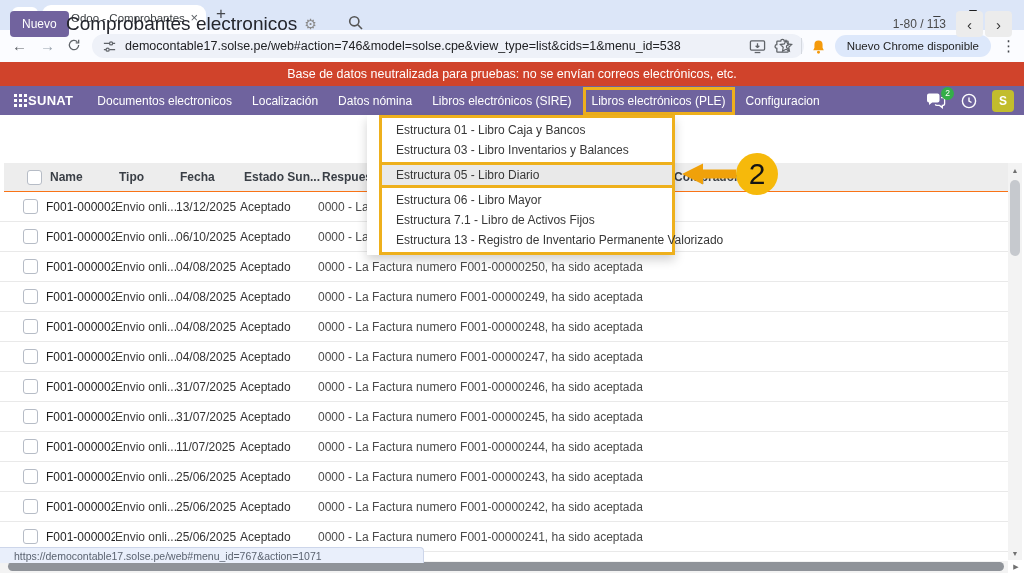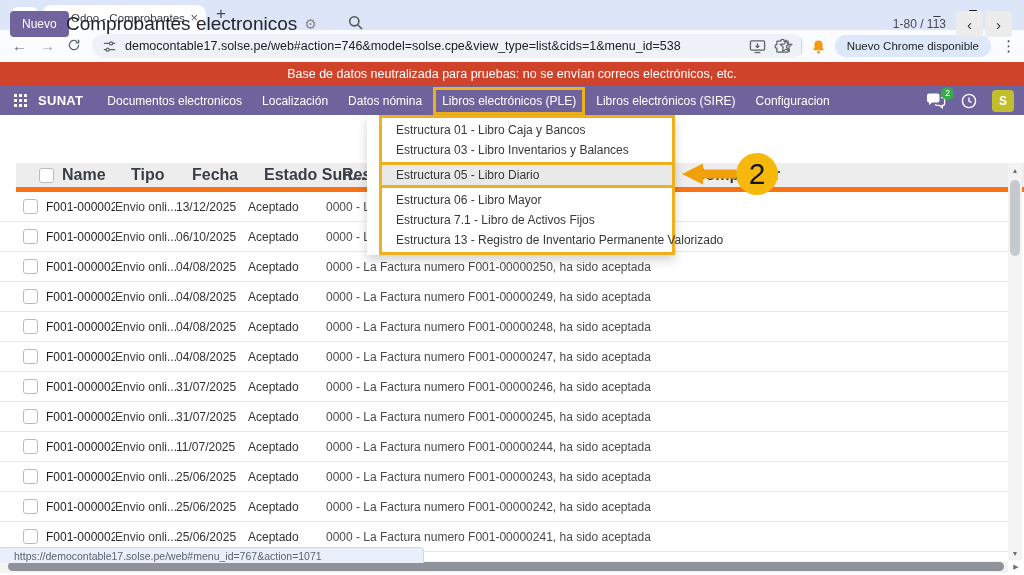--- a/index.html
+++ b/index.html
@@ -30,21 +30,21 @@
   .tsep{width:1px;height:16px;background:#d5d9e0;}
   .chip{height:22px;padding:0 12px;border-radius:12px;background:#dde8fb;display:flex;align-items:center;
         font-size:11.5px;color:#1f1f1f;cursor:pointer;white-space:nowrap;}
   .kebab{font-size:15px;color:#44474c;cursor:pointer;}
 
   
   .banner{position:absolute;left:0;top:62px;right:0;height:24px;background:#d0432b;color:#fff;
           font-size:12.5px;display:flex;align-items:center;justify-content:center;}
   .nav{position:absolute;left:0;top:86px;right:0;height:29px;background:#6f639e;display:flex;align-items:center;color:#fff;}
   .grid-ic{margin-left:14px;flex:none;cursor:pointer;}
-  .brand{font-size:13px;font-weight:700;margin-left:11px;letter-spacing:.3px;}
+  .brand{font-size:13px;font-weight:700;margin-left:1px;letter-spacing:.3px;}
   .nav-items{display:flex;align-items:center;margin-left:14px;}
   .nav-item{font-size:12px;padding:5px 10px;white-space:nowrap;cursor:pointer;}
   .nav-item.hl{border:3px solid #eeb01c;padding:4px 6px;margin:0 1px;}
   .nav-right{position:absolute;right:10px;top:0;height:29px;display:flex;align-items:center;gap:15px;}
   .chat-wrap{position:relative;cursor:pointer;}
   .badge{position:absolute;top:-6px;right:-8px;width:13px;height:13px;border-radius:50%;background:#34ae49;
          color:#fff;font-size:8.5px;display:flex;align-items:center;justify-content:center;}
   .avatar{width:22px;height:22px;border-radius:4px;background:#c2bd2d;color:#fff;font-size:12px;font-weight:700;
           display:flex;align-items:center;justify-content:center;cursor:pointer;}
 
@@ -55,30 +55,30 @@
   .view-title{font-size:19px;color:#23252c;}
   .gear{font-size:14px;color:#8a8a8a;cursor:pointer;}
   .search-ic{position:absolute;left:348px;top:15px;cursor:pointer;}
   .pager{position:absolute;right:12px;top:11px;display:flex;align-items:center;gap:10px;}
   .pager-text{font-size:12px;color:#4a4a4a;}
   .pager-btns{display:flex;gap:2px;}
   .pbtn{width:27px;height:26px;background:#ececec;border-radius:4px;display:flex;align-items:center;
         justify-content:center;font-size:15px;color:#333;cursor:pointer;}
 
   
-  .thead{position:absolute;left:16px;top:163px;width:1008px;height:29px;background:#ededed;
-         border-bottom:5px solid #f97316;display:flex;align-items:center;font-size:16px;font-weight:700;color:#3a3f46;box-sizing:border-box;}
+  .thead{position:absolute;left:4px;top:163px;width:1008px;height:29px;background:#ededed;
+         border-bottom:1px solid #f97316;display:flex;align-items:center;font-size:12px;font-weight:700;color:#3a3f46;box-sizing:border-box;}
   .rows{position:absolute;left:0;top:192px;width:1008px;height:369px;overflow:hidden;}
   .trow{height:30px;display:flex;align-items:center;border-bottom:1px solid #e9e9e9;font-size:12px;color:#333;
         box-sizing:border-box;background:#fff;cursor:pointer;}
   .c-check{width:46px;display:flex;align-items:center;flex:none;}
   .cb{width:13px;height:13px;border:1px solid #b6bcc6;border-radius:3px;background:#fff;margin-left:23px;cursor:pointer;}
   .c-name{width:69px;flex:none;color:#1f1f1f;white-space:nowrap;overflow:hidden;}
   .c-tipo{width:61px;flex:none;color:#3d3d3d;white-space:nowrap;overflow:hidden;}
-  .c-fecha{width:72px;flex:none;white-space:nowrap;}
+  .c-fecha{width:64px;flex:none;white-space:nowrap;}
   .c-estado{width:78px;flex:none;white-space:nowrap;}
   .c-resp{width:352px;flex:none;color:#4a4a4a;white-space:nowrap;overflow:visible;}
   .c-vend{flex:1;white-space:nowrap;}
   .thead .c-name,.thead .c-tipo,.thead .c-fecha,.thead .c-estado,.thead .c-resp,.thead .c-vend{color:#3a3f46;}
 
   
   .vscroll{position:absolute;left:1008px;top:163px;width:14px;height:397px;background:#f3f3f3;}
   .varrow{position:absolute;left:1008px;width:14px;height:14px;display:flex;align-items:center;justify-content:center;
           font-size:7px;color:#707070;cursor:pointer;}
   .vthumb{position:absolute;left:1010px;top:180px;width:10px;height:76px;background:#c6c9ce;border-radius:5px;cursor:pointer;}
@@ -192,22 +192,22 @@
           <rect x="0" y="10" width="3" height="3"></rect>
           <rect x="5" y="10" width="3" height="3"></rect>
           <rect x="10" y="10" width="3" height="3"></rect>
         </svg>
     </span>
     <span class="brand">SUNAT</span>
     <div class="nav-items">
         <span class="nav-item">Documentos electronicos</span>
         <span class="nav-item">Localización</span>
         <span class="nav-item">Datos nómina</span>
+        <span class="nav-item">Libros electrónicos (SIRE)</span>
         <span class="nav-item hl">Libros electrónicos (PLE)</span>
-        <span class="nav-item">Libros electrónicos (SIRE)</span>
         <span class="nav-item">Configuracion</span>
       </div>
     <div class="nav-right">
       <span class="chat-wrap">
         <svg width="20" height="16" viewBox="0 0 20 16">
             <path fill="#fff" d="M1 2.5A2 2 0 0 1 3 .5h8.5a2 2 0 0 1 2 2v5a2 2 0 0 1-2 2H6.2L3 12.1V9.5a2 2 0 0 1-2-2z"></path>
             <path fill="none" stroke="#fff" stroke-width="1.3" d="M15 4.6h1.6a2 2 0 0 1 2 2v3.8a2 2 0 0 1-2 2h-.3v2.2l-2.8-2.2h-2.6a2 2 0 0 1-1.7-1"></path>
           </svg>
         <span class="badge">2</span>
       </span>

